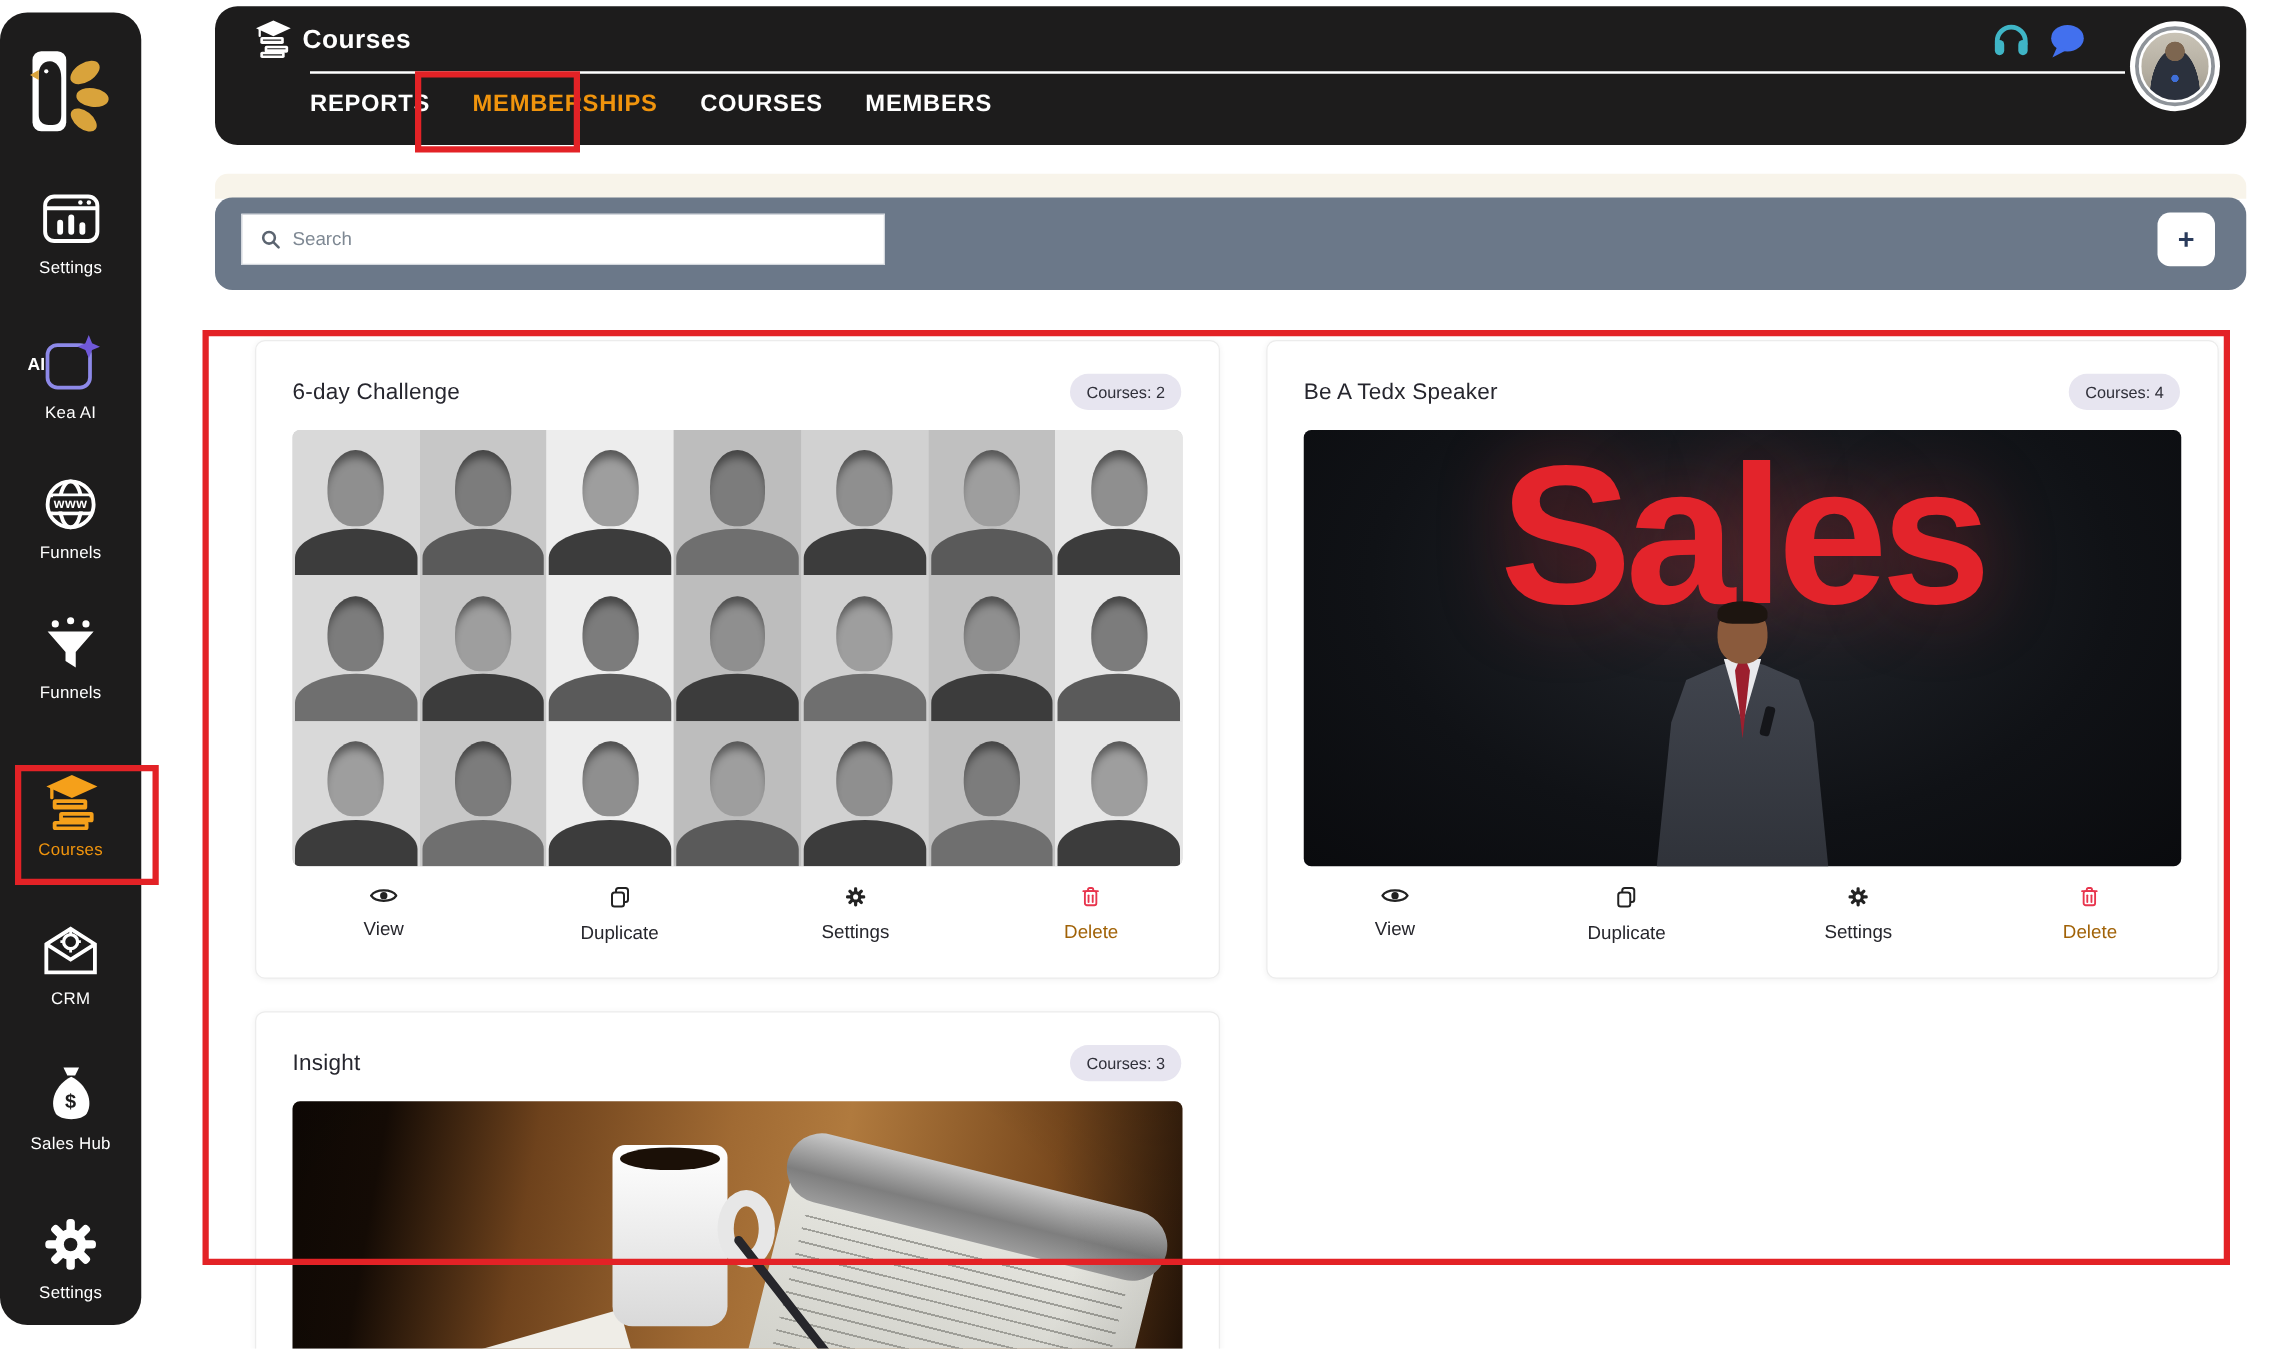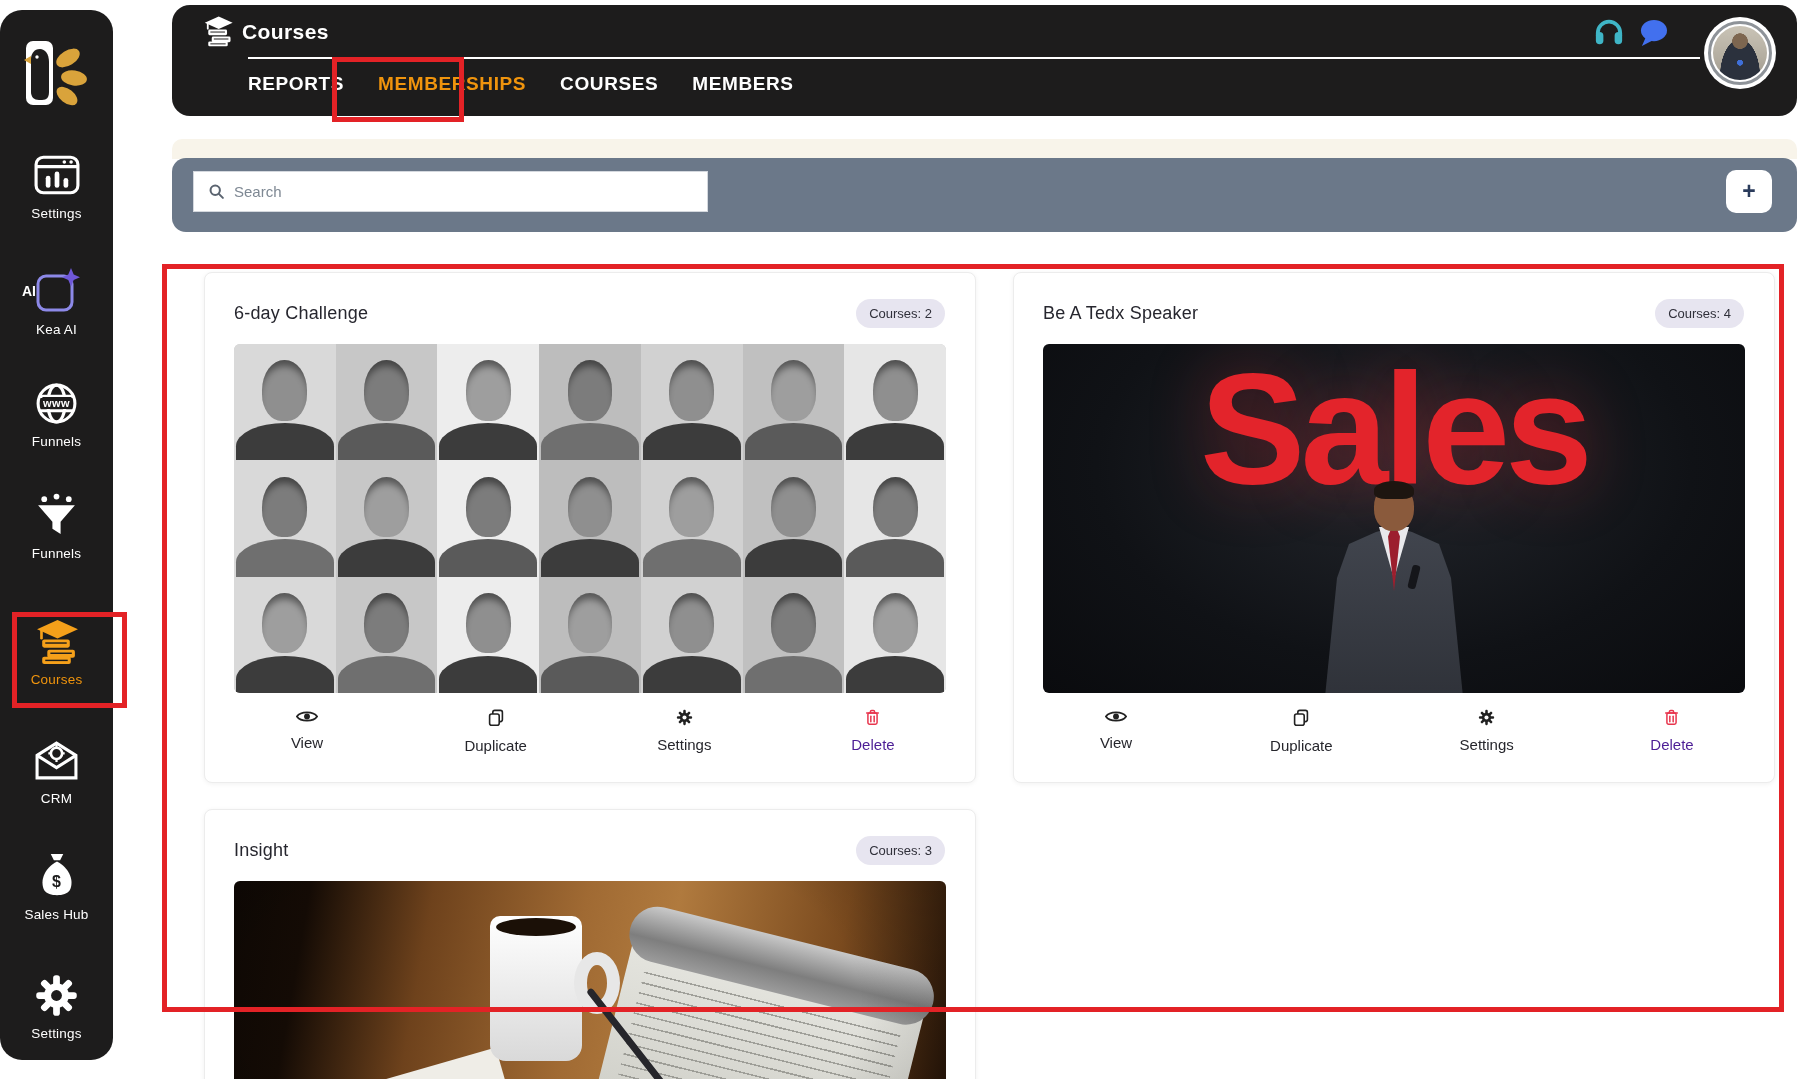--- a/index.html
+++ b/index.html
@@ -68,21 +68,21 @@
   .card2 { left:1013px; top:272px; width:762px; height:511px; }
   .card3 { left:204px; top:809px; width:772px; height:511px; }
   .card-head { display:flex; justify-content:space-between; align-items:center; padding:26px 30px 0 29px; }
   .card-title { font-size:18px; font-weight:500; color:#26262e; letter-spacing:.2px; }
   .badge { background:#E7E5F0; color:#30303a; font-size:13px; padding:7px 13px;
            border-radius:15px; white-space:nowrap; }
   .img-frame { margin:16px 29px 0; height:349px; border-radius:6px; overflow:hidden; position:relative; }
   .actions { display:flex; justify-content:space-between; padding:0 56px; margin-top:16px; }
   .action { display:flex; flex-direction:column; align-items:center; gap:6px; min-width:92px; cursor:pointer; }
   .a-label { font-size:15px; color:#26262c; }
-  .action.danger .a-label { color:#4c1d95; }
+  .action.danger .a-label { color:#a16207; }
 
   
   .portrait-grid { display:grid; grid-template-columns:repeat(7,1fr); grid-template-rows:repeat(3,1fr);
                    background:#cfcfcf; }
   .pcell { position:relative; overflow:hidden; background:#d5d5d5; }
   .pcell::before { content:""; position:absolute; left:28%; top:14%; width:44%; height:52%;
                    background:#8f8f8f; border-radius:50% 50% 44% 44%;
                    box-shadow:inset 0 9px 7px -3px rgba(0,0,0,.45); }
   .pcell::after { content:""; position:absolute; left:2%; bottom:-8%; width:96%; height:40%;
                   background:#3c3c3c; border-radius:50% 50% 0 0; }

